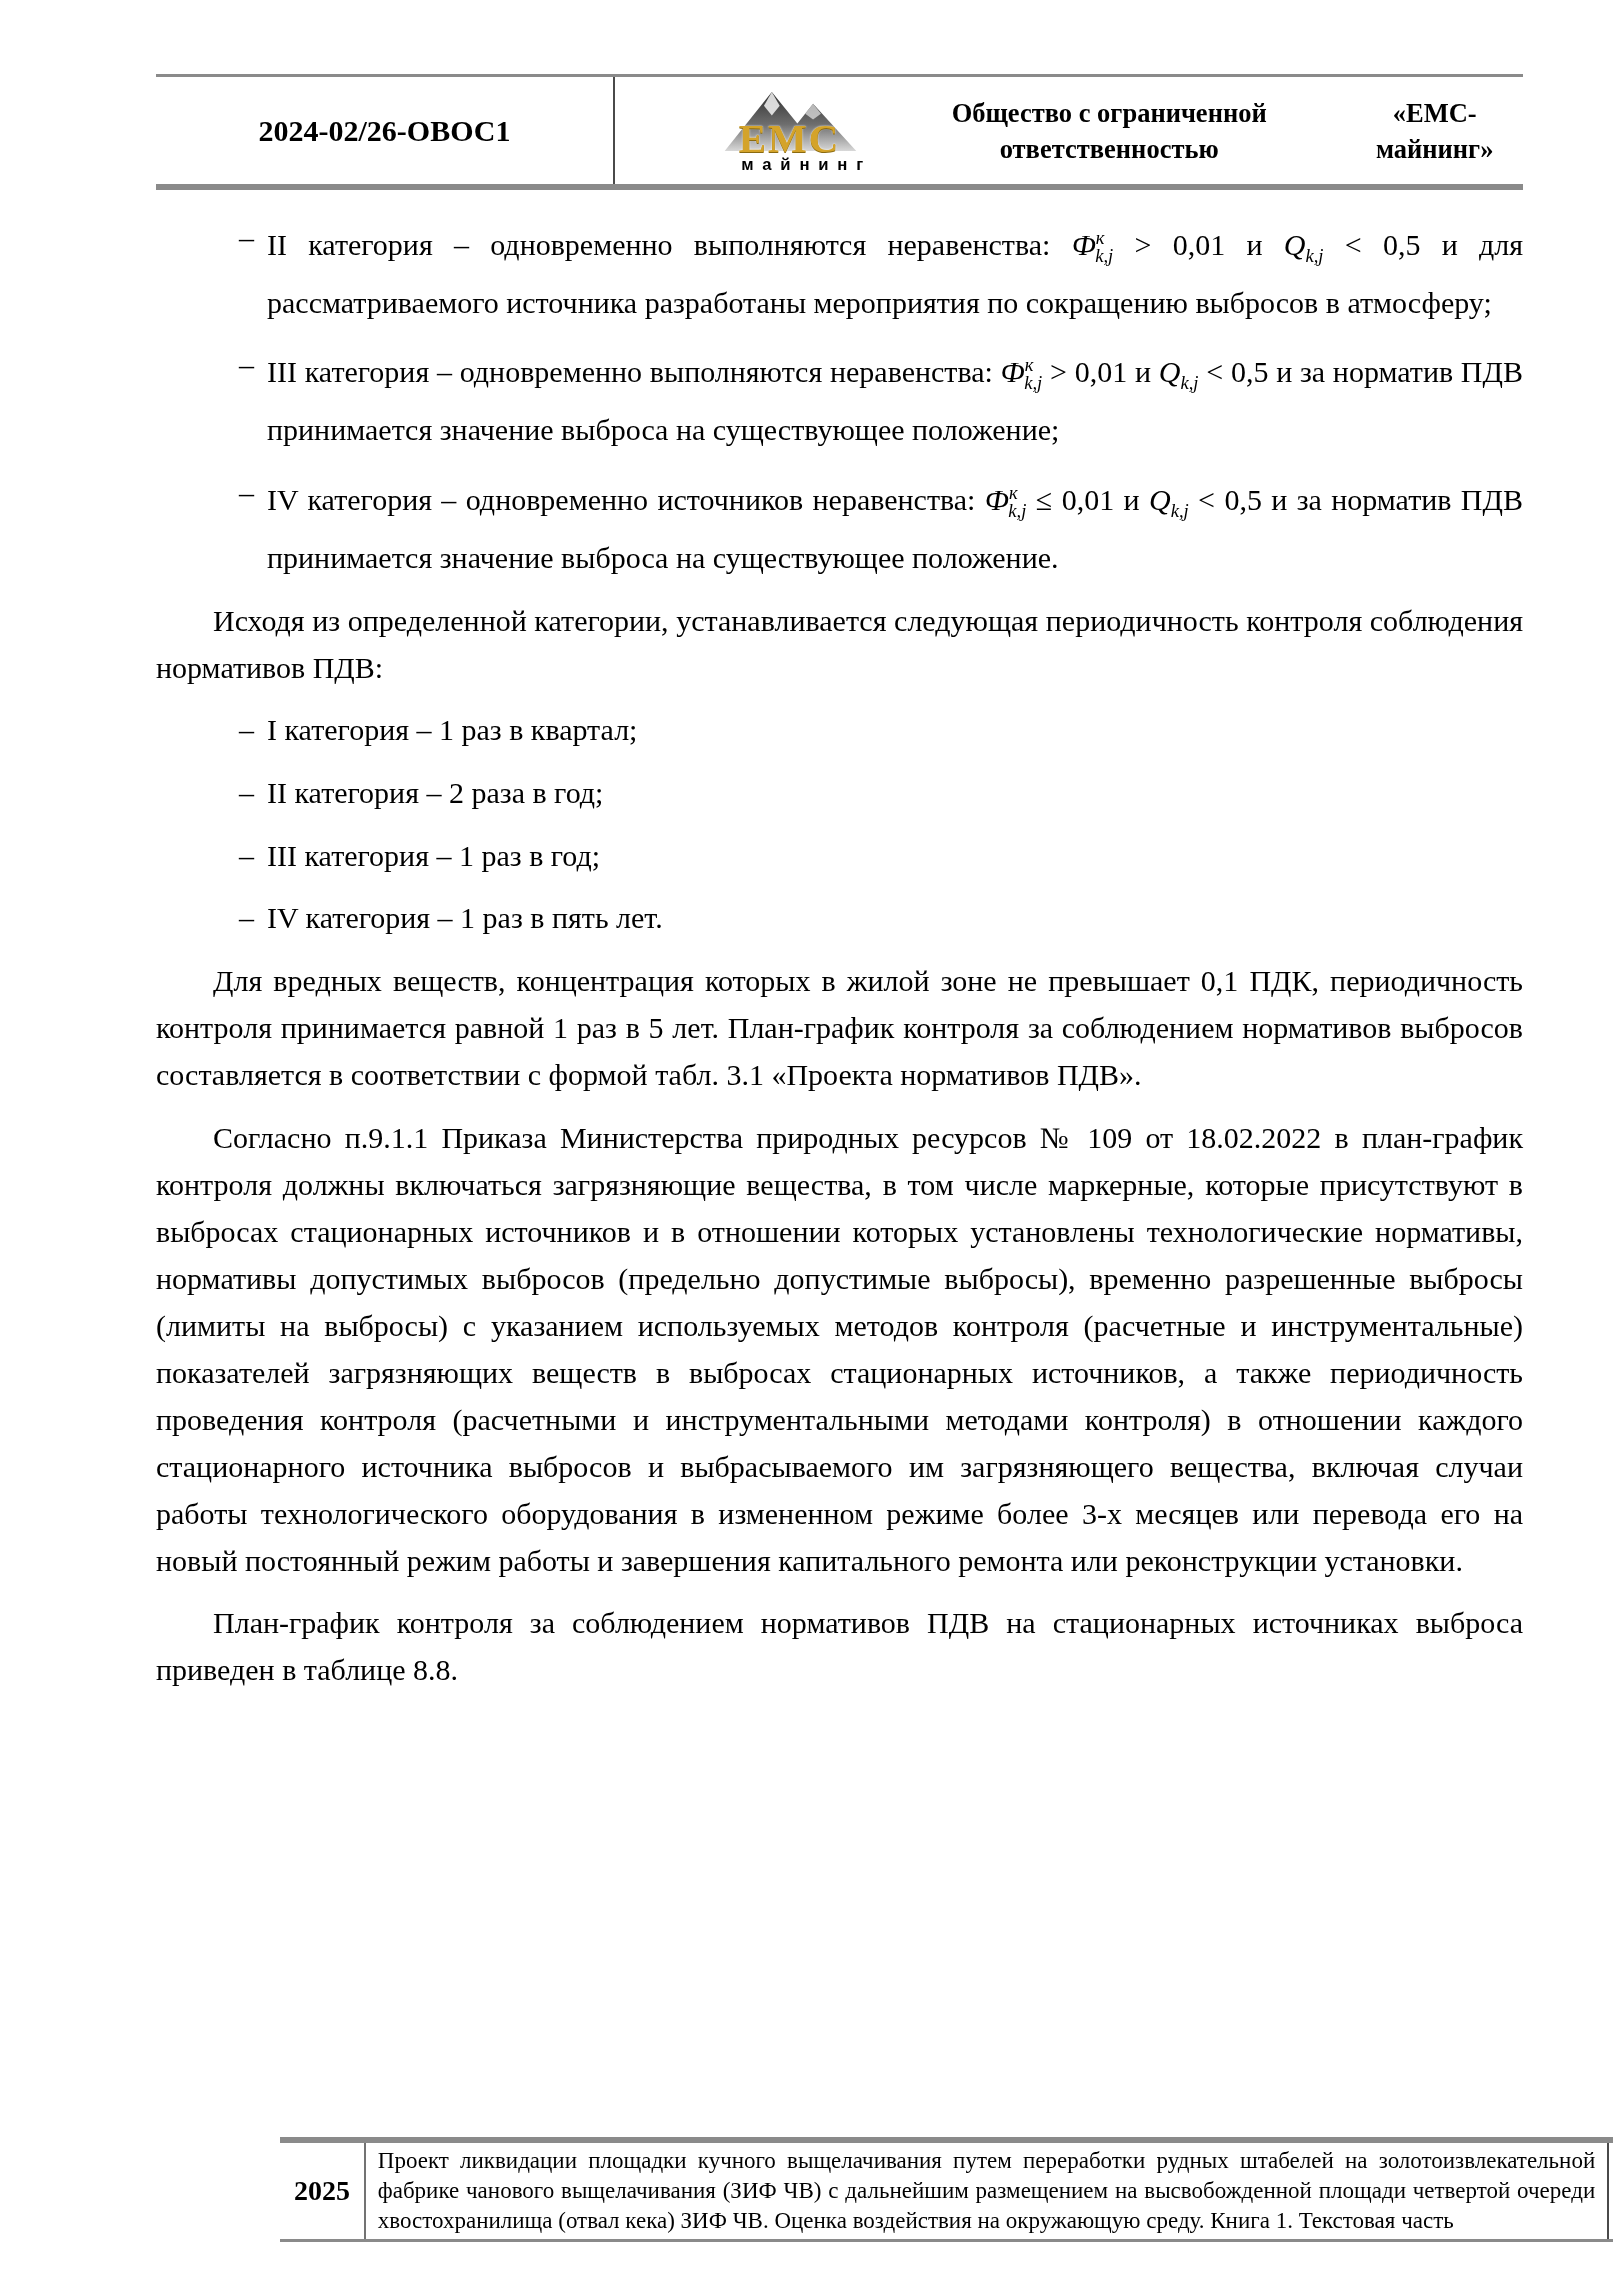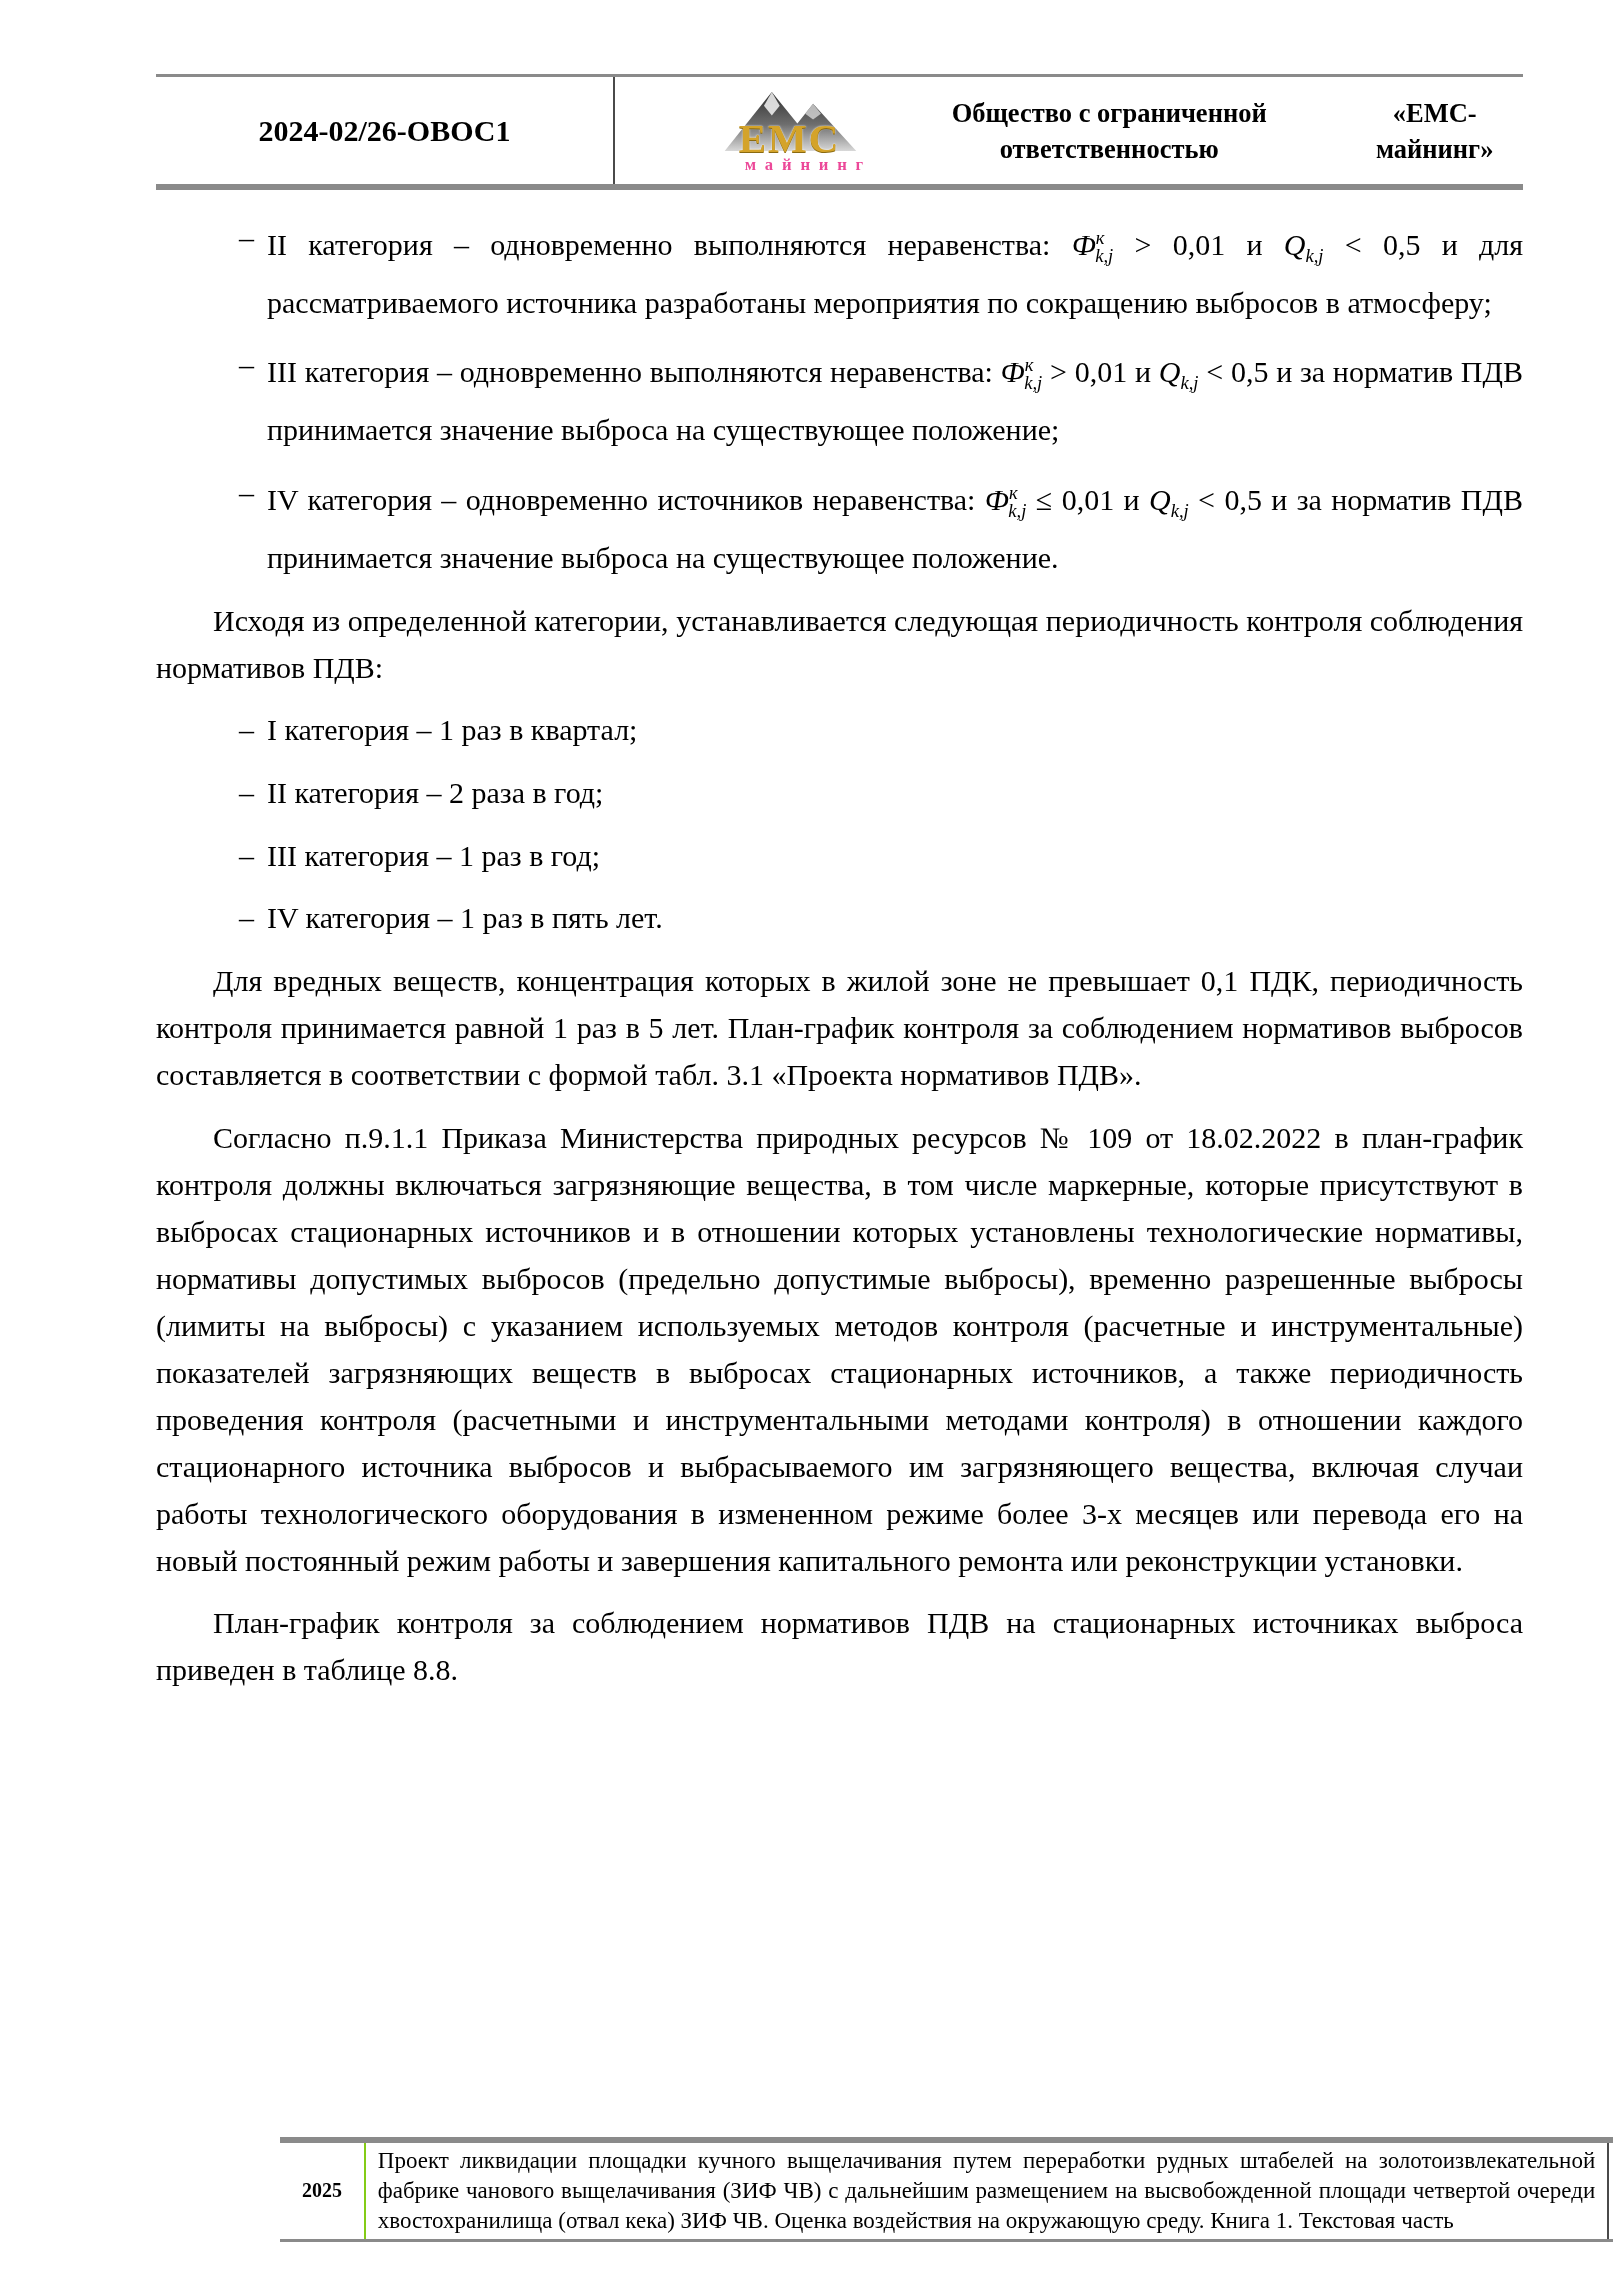--- a/index.html
+++ b/index.html
@@ -29,23 +29,23 @@
   .logo-art { position:relative; width:165px; height:61px; }
   .logo-art svg { display:block; }
   .logo-emc {
     position:absolute; left:50%; bottom:-7.8px; transform:translateX(-50%);
     font-weight:bold; font-size:41px; line-height:1; letter-spacing:2px;
     color:#d4a32a;
     text-shadow:0 1px 0 #8a6a10, 0 0 2px #ffffff;
   }
   .logo-sub {
     margin-top:3.9px;
-    font-family:Liberation Serif, serif;
+    font-family:Liberation Sans, sans-serif;
     font-weight:bold; font-size:16.7px; letter-spacing:8.8px; text-indent:8.8px;
-    color:#ec4899; white-space:nowrap;
+    color:#000000; white-space:nowrap;
   }
   .hdr-company {
     flex:1; display:flex; 
     align-items:center; justify-content:center;
     font-weight:bold; font-size:26.5px; line-height:36px; text-align:center;
   }
 
   
   .doc-body { margin-top:23.5px; font-size:30px; line-height:47px; text-align:justify; }
   .doc-body p.para { text-indent:57px; margin:15.7px 0; }
@@ -60,22 +60,22 @@
 
   
   .ftr {
     position:absolute; left:124px; top:2063px; width:1392px;
     border-top:6.9px solid #8a8a8a;
     border-bottom:3.9px solid #8a8a8a;
     display:flex; align-items:stretch;
   }
   .ft-year {
     width:86px; display:flex; align-items:center; justify-content:center;
-    font-weight:bold; font-size:20px;
-    border-right:2px solid #84cc16;
+    font-weight:bold; font-size:28px;
+    border-right:2px solid #737373;
   }
   .ft-text {
     flex:1; padding:2.9px 11.8px;
     font-size:23px; line-height:30px; text-align:justify;
     border-right:2px solid #4a4a4a;
   }
   .ft-page {
     width:63px; display:flex; align-items:center; justify-content:center;
     font-weight:bold; font-size:27.4px;
   }

